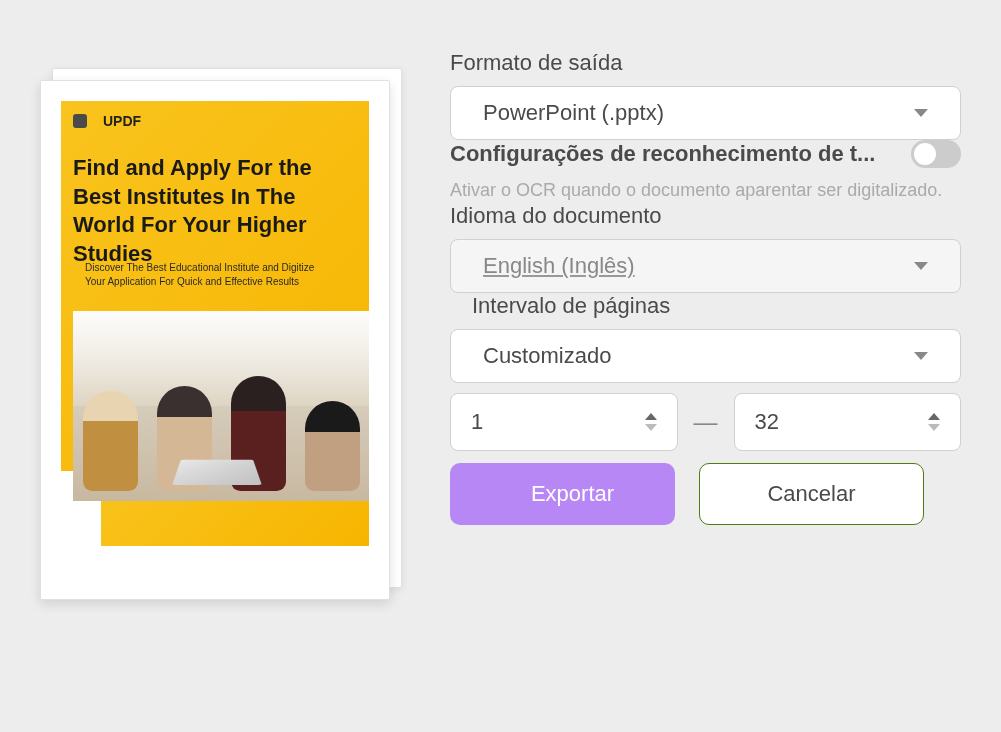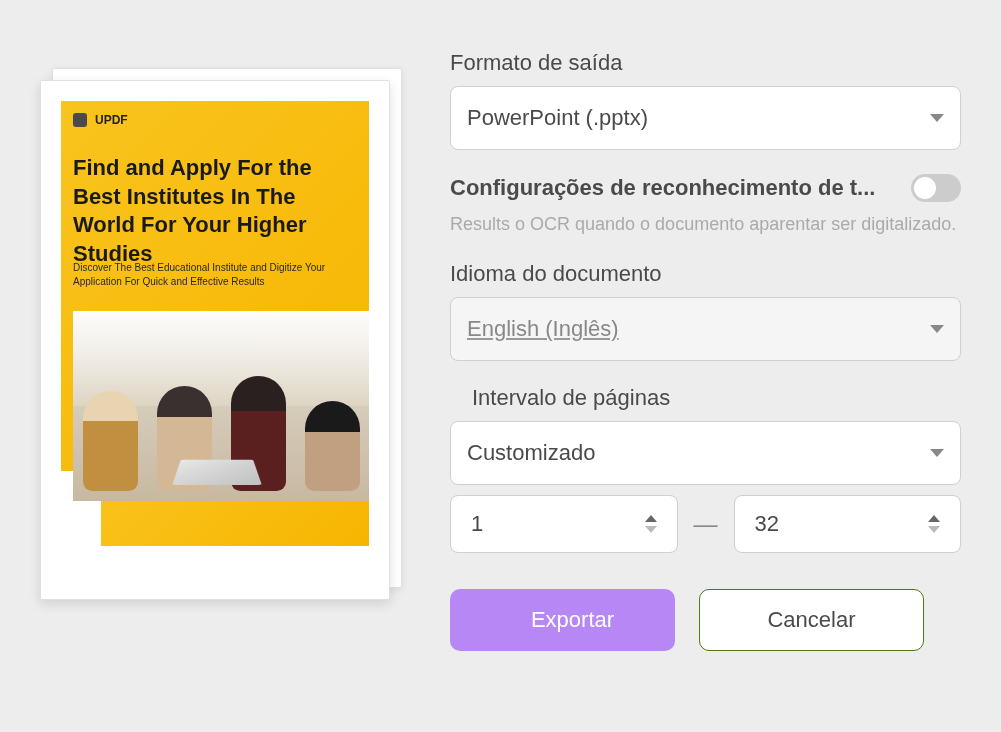--- a/index.html
+++ b/index.html
@@ -84,22 +84,22 @@
       height: 75px;
       background: linear-gradient(135deg, #f9c41e 0%, #f7b500 100%);
     }
     
     .updf-badge {
       position: absolute;
       top: 32px;
       left: 32px;
       display: flex;
       align-items: center;
-      gap: 8px;
-      font-size: 12px;
+      gap: 16px;
+      font-size: 14px;
       font-weight: 700;
       color: #222;
     }
     
     .updf-badge .logo {
       width: 14px;
       height: 14px;
       background: #4a4a4a;
       border-radius: 3px;
     }
@@ -111,21 +111,21 @@
       right: 40px;
       font-size: 22px;
       font-weight: 700;
       line-height: 1.3;
       color: #1a1a1a;
     }
     
     .doc-subtitle {
       position: absolute;
       top: 180px;
-      left: 32px;
+      left: 44px;
       right: 60px;
       font-size: 10px;
       line-height: 1.4;
       color: #2a2a2a;
     }
     
     .doc-image {
       position: absolute;
       top: 230px;
       left: 32px;
@@ -175,40 +175,39 @@
       height: 50px;
       background: linear-gradient(145deg, #e8e8e8, #c0c0c0);
       transform: perspective(200px) rotateX(60deg);
       border-radius: 3px;
     }
     
     .form-panel {
       flex: 1;
       display: flex;
       flex-direction: column;
-      gap: 24px;
     }
     
     .form-group {
       display: flex;
       flex-direction: column;
       gap: 10px;
     }
     
     .form-label {
       font-size: 22px;
       color: #4a4a4a;
     }
     
     .select-input {
-      height: 64px;
+      height: 54px;
       background: white;
       border: 1px solid #d0d0d0;
       border-radius: 8px;
-      padding: 0 16px;
+      padding: 0 32px;
       display: flex;
       align-items: center;
       justify-content: space-between;
       cursor: pointer;
     }
     
     .select-input.disabled {
       background: #f5f5f5;
       color: #999;
       text-decoration: underline;
@@ -400,21 +399,21 @@
         <span class="select-value">PowerPoint (.pptx)</span>
         <span class="chevron-down"></span>
       </div>
     </div>
 
     <div class="form-group">
       <div class="toggle-row">
         <div class="toggle-label">Configurações de reconhecimento de t...</div>
         <div class="toggle"></div>
       </div>
-      <div class="hint-text">Results o OCR quando o documento aparentar ser digitalizado.</div>
+      <div class="hint-text">Ativar o OCR quando o documento aparentar ser digitalizado.</div>
     </div>
 
     <div class="form-group">
       <div class="form-label">Idioma do documento</div>
       <div class="select-input disabled">
         <span class="select-value">English (Inglês)</span>
         <span class="chevron-down"></span>
       </div>
     </div>
 

